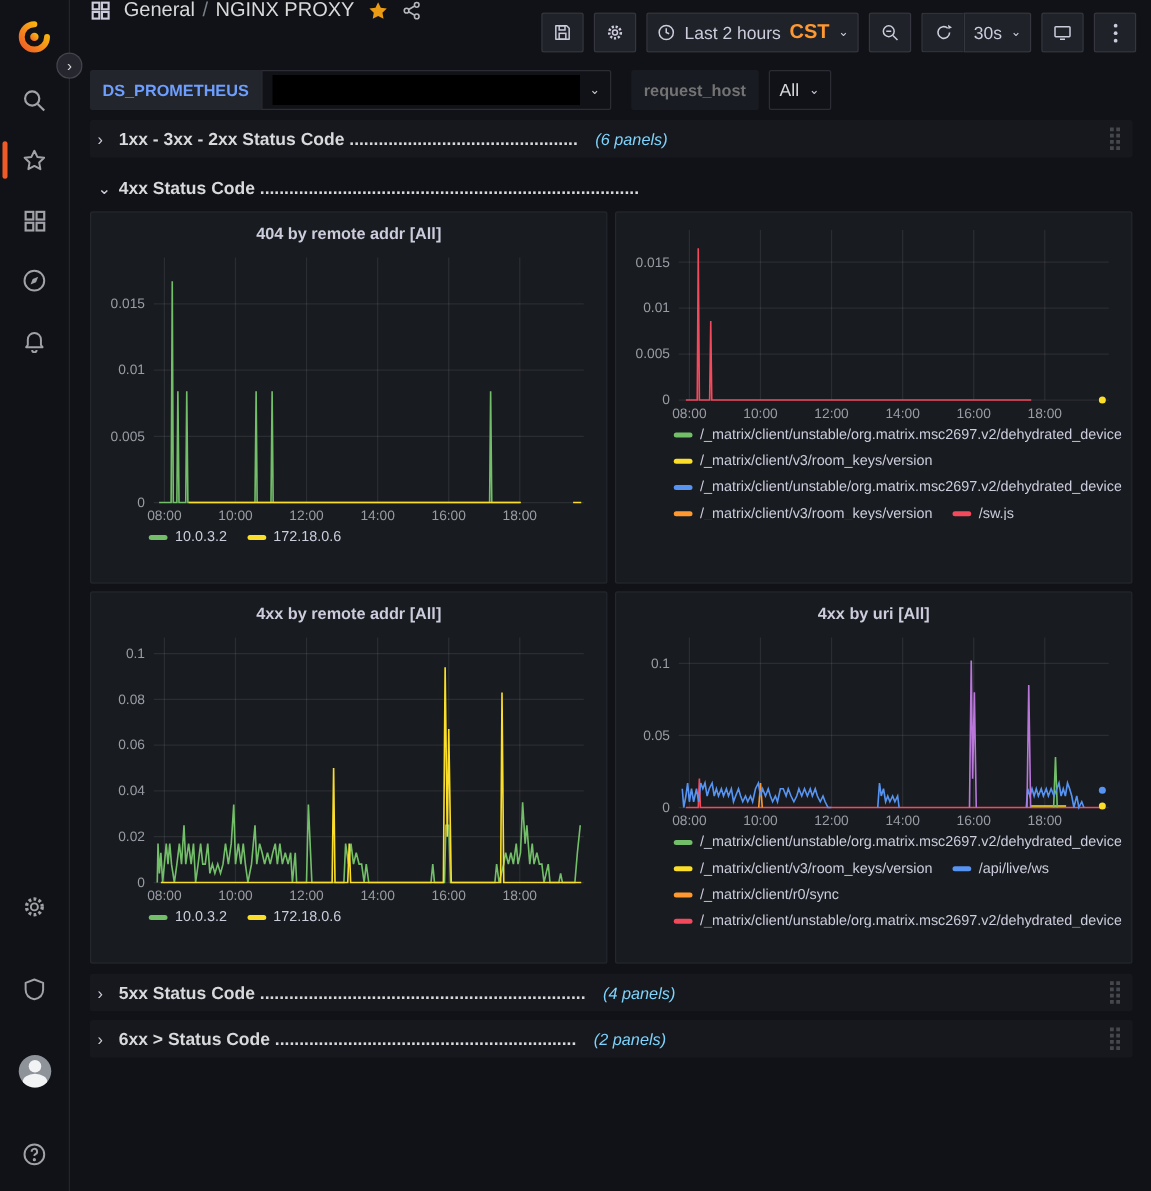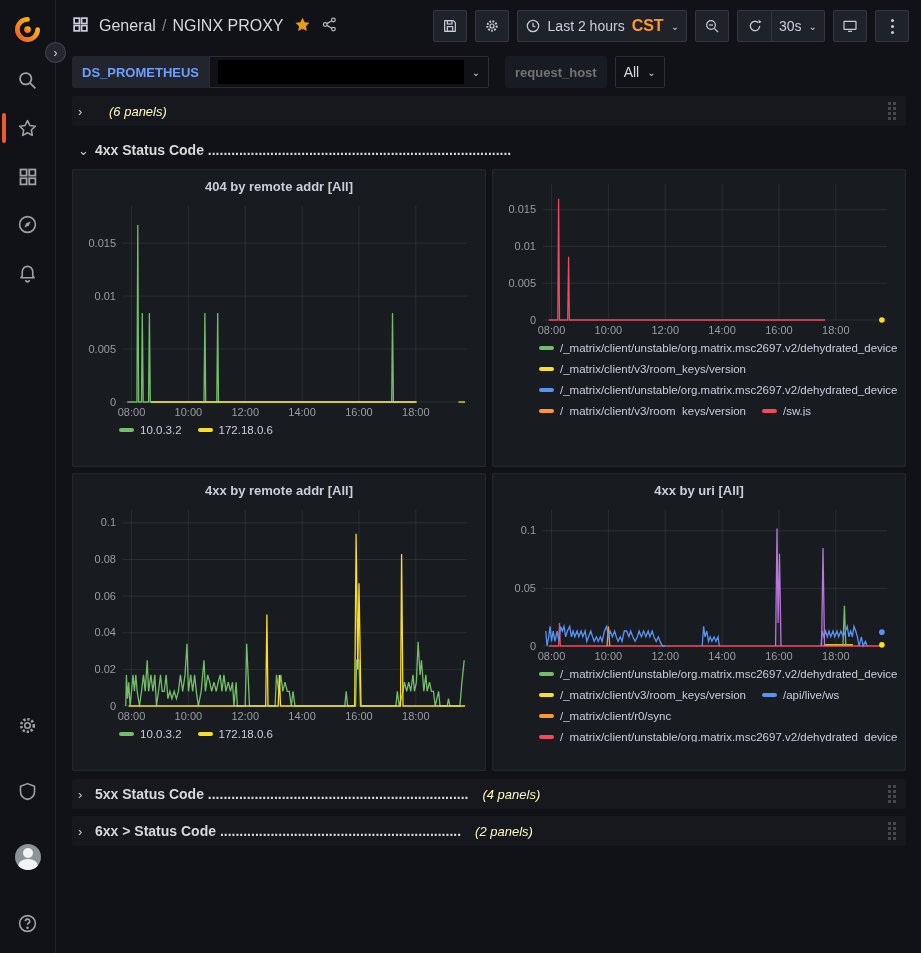--- a/index.html
+++ b/index.html
@@ -21,21 +21,21 @@
                 background:#26272e; border:1px solid rgba(204,204,220,0.18); color:#d8d9da;
                 display:flex; align-items:center; justify-content:center; font-size:12px; z-index:9; cursor:pointer;}
   .side-spacer { flex:1; }
   .gap8 { height:8px; } .gap26 { height:26px; }
   .avatar-circle { width:26px; height:26px; border-radius:50%; background:#8e9299; position:relative; overflow:hidden;}
   .avatar-circle .head { position:absolute; left:8px; top:4px; width:10px; height:10px; border-radius:50%; background:#f2f3f5;}
   .avatar-circle .body { position:absolute; left:3px; top:15px; width:20px; height:14px; border-radius:50%; background:#f2f3f5;}
 
   
   .topnav { position:absolute; left:56px; top:0; width:865px; height:52px;
-            display:flex; align-items:center; padding:0 12px 0 16px; background:#111217; }
+            display:flex; padding:0 12px 0 16px; background:#111217; }
   .crumb-grid { margin-right:10px; color:#ccccdc; }
   .crumb { font-size:16px; color:#d8d9da; white-space:nowrap; }
   .crumb .sep { color:#7b8087; margin:0 6px; }
   .crumb-star { margin:0 10px 0 10px; }
   .crumb-share { color:#b4b7bd; }
   .nav-right { margin-left:auto; display:flex; align-items:center; gap:8px; }
   .nav-btn { height:32px; min-width:34px; padding:0 7px; background:#202229; border:1px solid rgba(204,204,220,0.12);
              border-radius:2px; display:flex; align-items:center; justify-content:center; gap:7px;
              color:#ccccdc; font-size:14px; cursor:pointer; }
   .nav-btn svg { width:16px; height:16px; }
@@ -60,21 +60,21 @@
   .var-plain { background:transparent; border:none; font-weight:bold; color:#737373; padding:0 10px; }
   .allbox { border:1px solid rgba(204,204,220,0.15); border-radius:2px; }
 
   
   .content { position:absolute; left:56px; top:92px; width:865px; height:861px; padding:2px 15px 0 16px; }
   .row-header { height:30px; display:flex; align-items:center; padding:0 6px; margin-top:2px;
                 background:#16181d; border-radius:2px; cursor:pointer; }
   .row-header.open { background:transparent; margin-top:11px; height:26px; }
   .row-chevron { color:#ccccdc; font-size:13px; margin-right:7px; width:10px; }
   .row-title { font-size:14px; font-weight:bold; color:#d8d9da; white-space:nowrap; overflow:hidden; }
-  .row-count { font-size:13px; font-style:italic; color:#fef9c3; margin-left:14px; white-space:nowrap;}
+  .row-count { font-size:13px; font-style:italic; color:#7dd3fc; margin-left:14px; white-space:nowrap;}
   .row-handle { margin-left:auto; display:grid; grid-template-columns:repeat(2,3px); grid-auto-rows:3px;
                 gap:2px; margin-right:4px; cursor:grab; }
   .row-handle i { background:#45474e; }
 
   .panels-grid { margin-top:6px; display:grid; grid-template-columns:414px 414px; grid-auto-rows:298px; gap:6px; }
   .panel { background:#181b1f; border:1px solid rgba(204,204,220,0.07); border-radius:2px;
            display:flex; flex-direction:column; padding:6px 8px 8px 8px; }
   .panel-title { text-align:center; font-size:13px; font-weight:bold; color:#ccccdc; height:22px;
                  line-height:22px; cursor:pointer; }
   .chart-svg { display:block; }
@@ -265,20 +265,21 @@
   <span class="var-value allbox">
     <span>All</span>
     <span class="caret">⌄</span>
   </span>
 </div>
 
 <main class="content">
 
   <div class="row-header">
     <span class="row-chevron">›</span>
+    <span class="row-title"><span>1xx - 3xx - 2xx Status Code</span> <span>...............................................</span></span>
     <span class="row-count">(6 panels)</span>
     <span class="row-handle">
         <i></i>
         <i></i>
         <i></i>
         <i></i>
         <i></i>
         <i></i>
         <i></i>
         <i></i>

